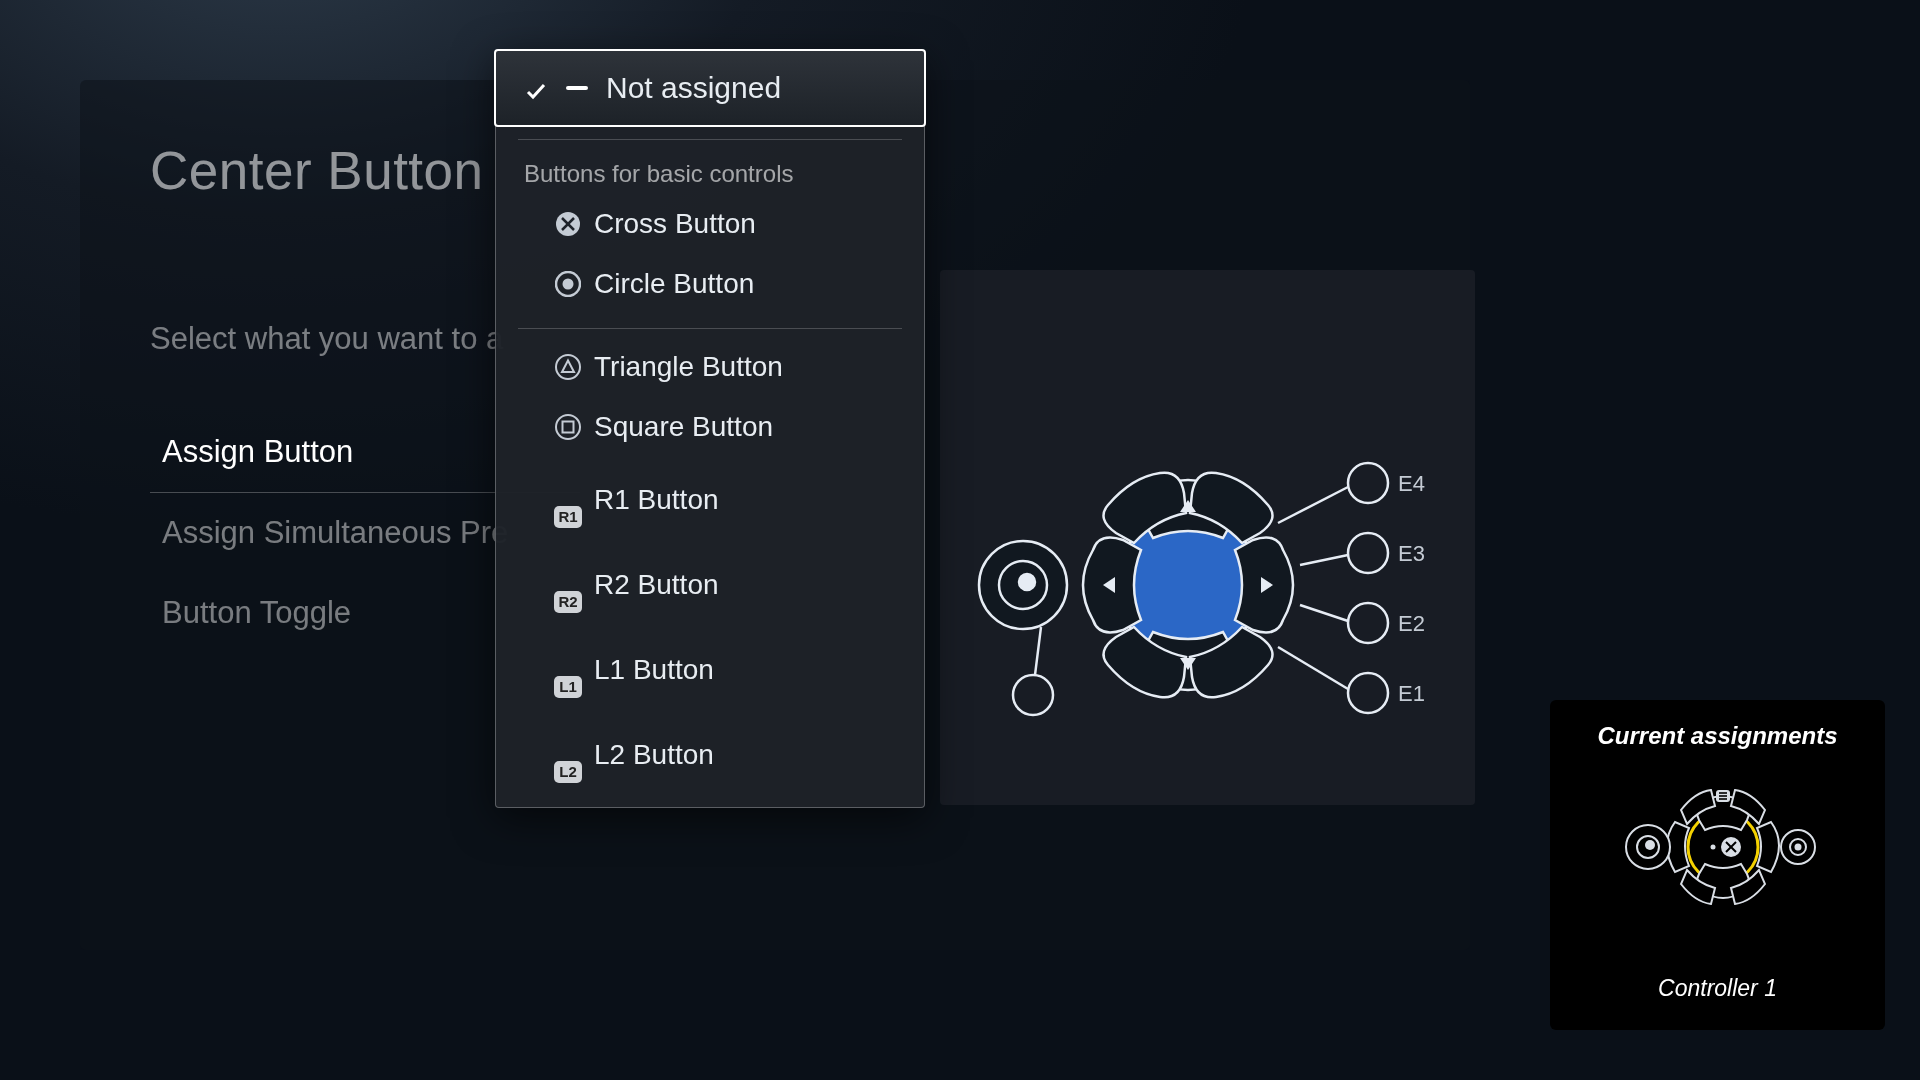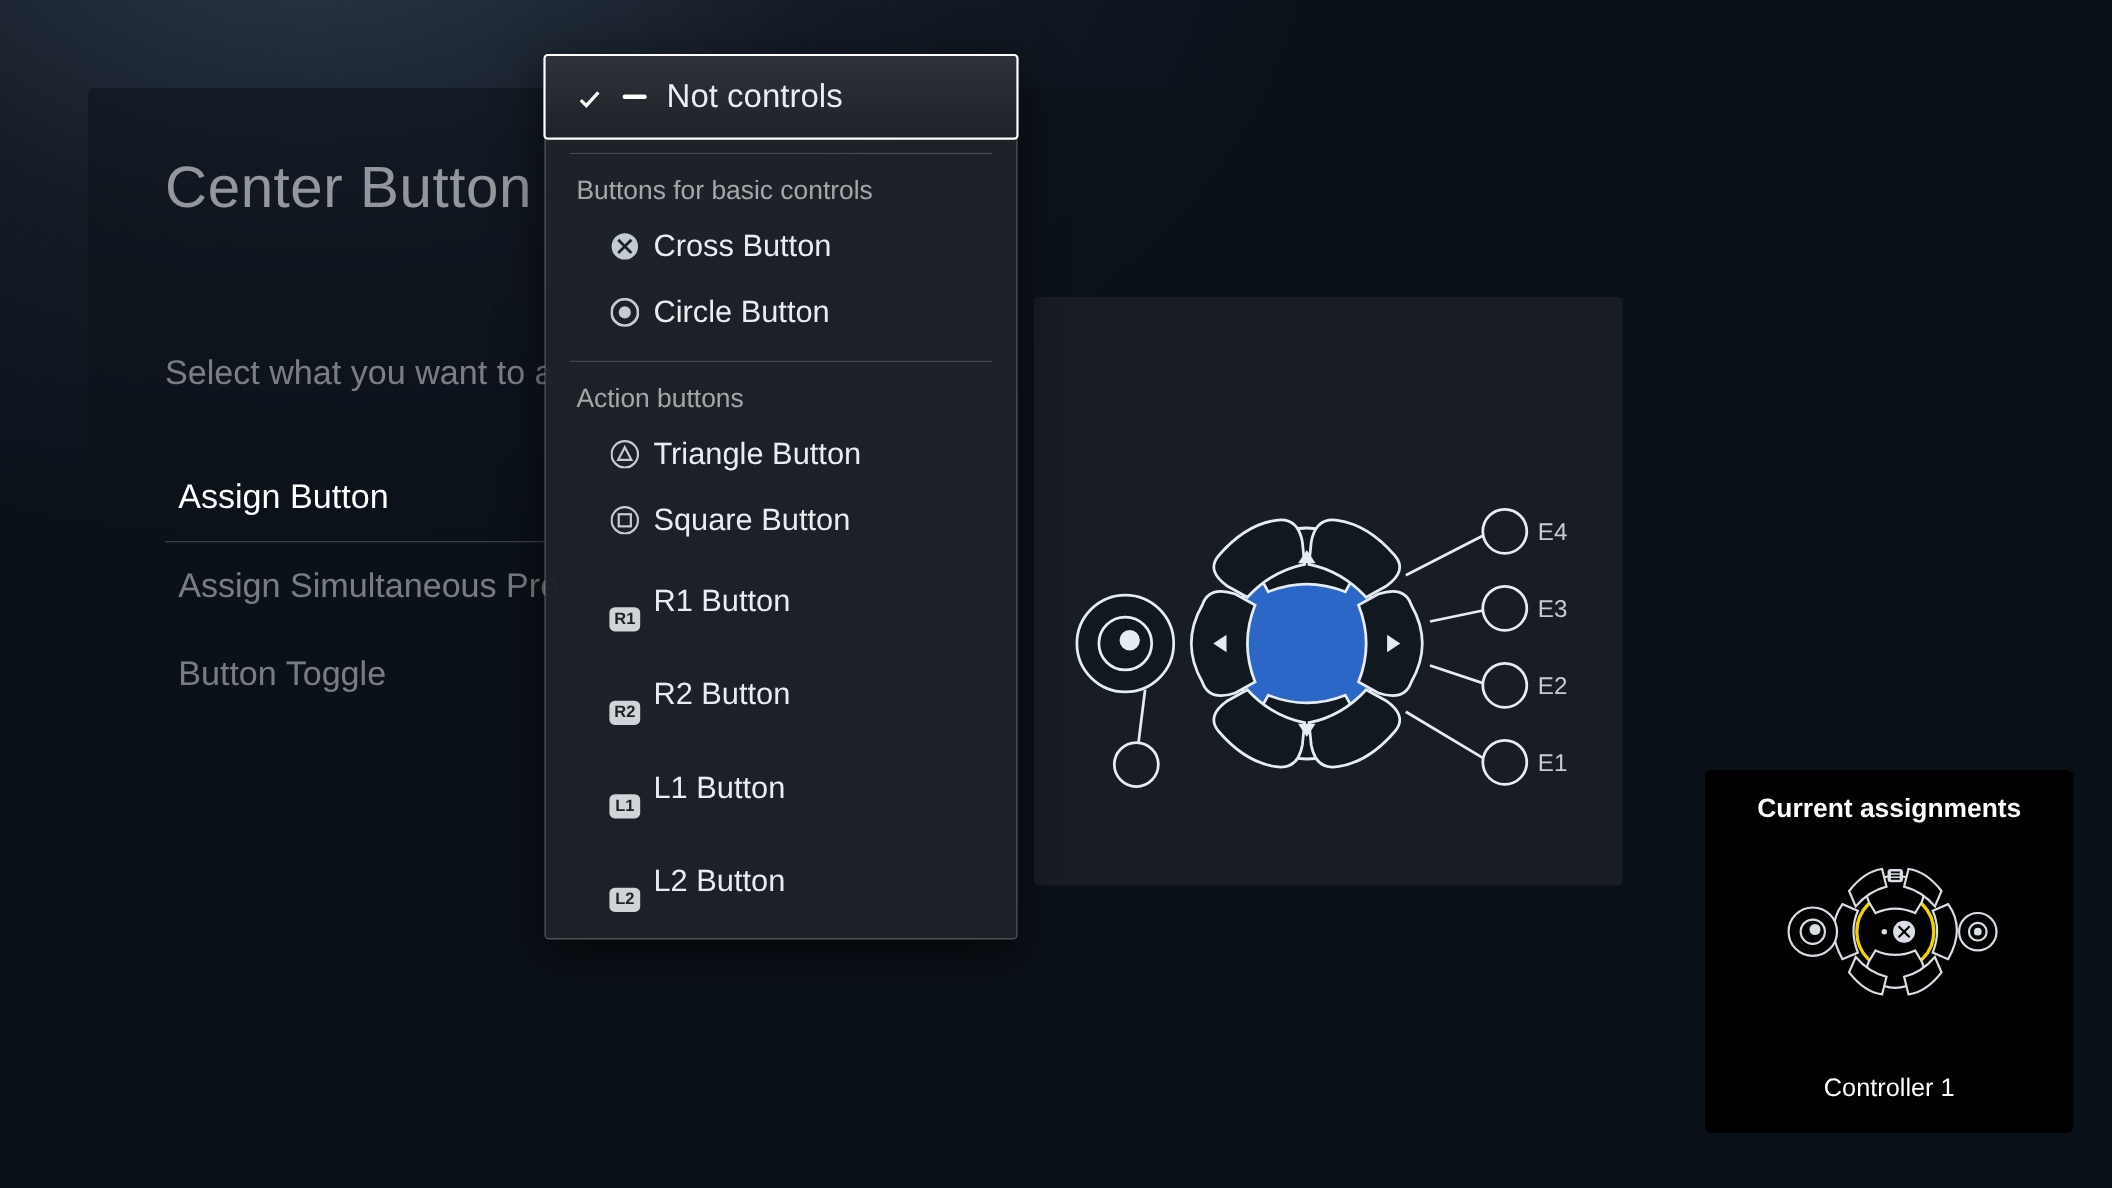--- a/index.html
+++ b/index.html
@@ -117,20 +117,21 @@
   
   .current {
     position: absolute;
     right: 35px; top: 700px;
     width: 335px; height: 330px;
     background: #000;
     border-radius: 6px;
     padding: 22px 18px;
     display:flex; flex-direction:column; align-items:center;
     color:#fff;
+    font-style:italic;
   }
   .current-title { font-size:24px; font-weight:600; margin-bottom:12px; }
   .current-label { font-size:23px; font-weight:500; margin-top:auto; margin-bottom:6px;}
 </style>
 </head>
 <body>
 
 <div class="panel">
   <div class="panel-title">Center Button</div>
   <div class="panel-subtitle">Select what you want to a</div>
@@ -193,21 +194,21 @@
 </div>
 
 <div class="dropdown">
   <div class="dd-selected">
     <span class="check">
       <svg width="24" height="24" viewBox="0 0 24 24">
           <polyline points="4,13 9,18 20,6" fill="none" stroke="#fff" stroke-width="3"></polyline>
         </svg>
     </span>
     <span class="dash"></span>
-    <span>Not controls</span>
+    <span>Not assigned</span>
   </div>
 
   <div class="dd-divider-container">
       <div class="dd-divider"></div>
     </div>
   <div class="dd-section-label">Buttons for basic controls</div>
 
   <div class="dd-item">
     <span class="glyph">
       <svg width="26" height="26" viewBox="0 0 26 26">
@@ -224,21 +225,20 @@
           <circle cx="13" cy="13" r="12" fill="none" stroke="#c4cbd4" stroke-width="2.5"></circle>
           <circle cx="13" cy="13" r="5.5" fill="#c4cbd4"></circle>
         </svg>
     </span>
     <span>Circle Button</span>
   </div>
 
   <div class="dd-divider-container">
       <div class="dd-divider"></div>
     </div>
-  <div class="dd-section-label">Action buttons</div>
 
   <div class="dd-item">
     <span class="glyph">
       <svg width="26" height="26" viewBox="0 0 26 26">
           <circle cx="13" cy="13" r="12" fill="none" stroke="#c4cbd4" stroke-width="2"></circle>
           <polygon points="13,6.5 19,18 7,18" fill="none" stroke="#c4cbd4" stroke-width="2"></polygon>
         </svg>
     </span>
     <span>Triangle Button</span>
   </div>

